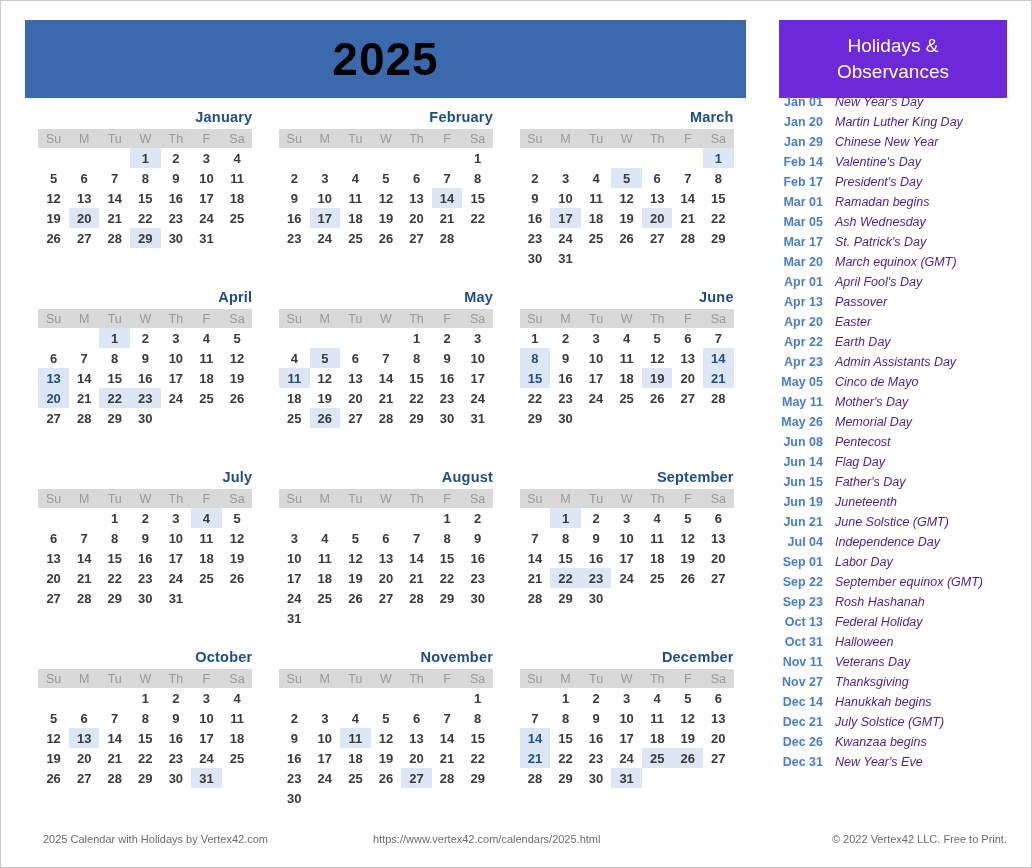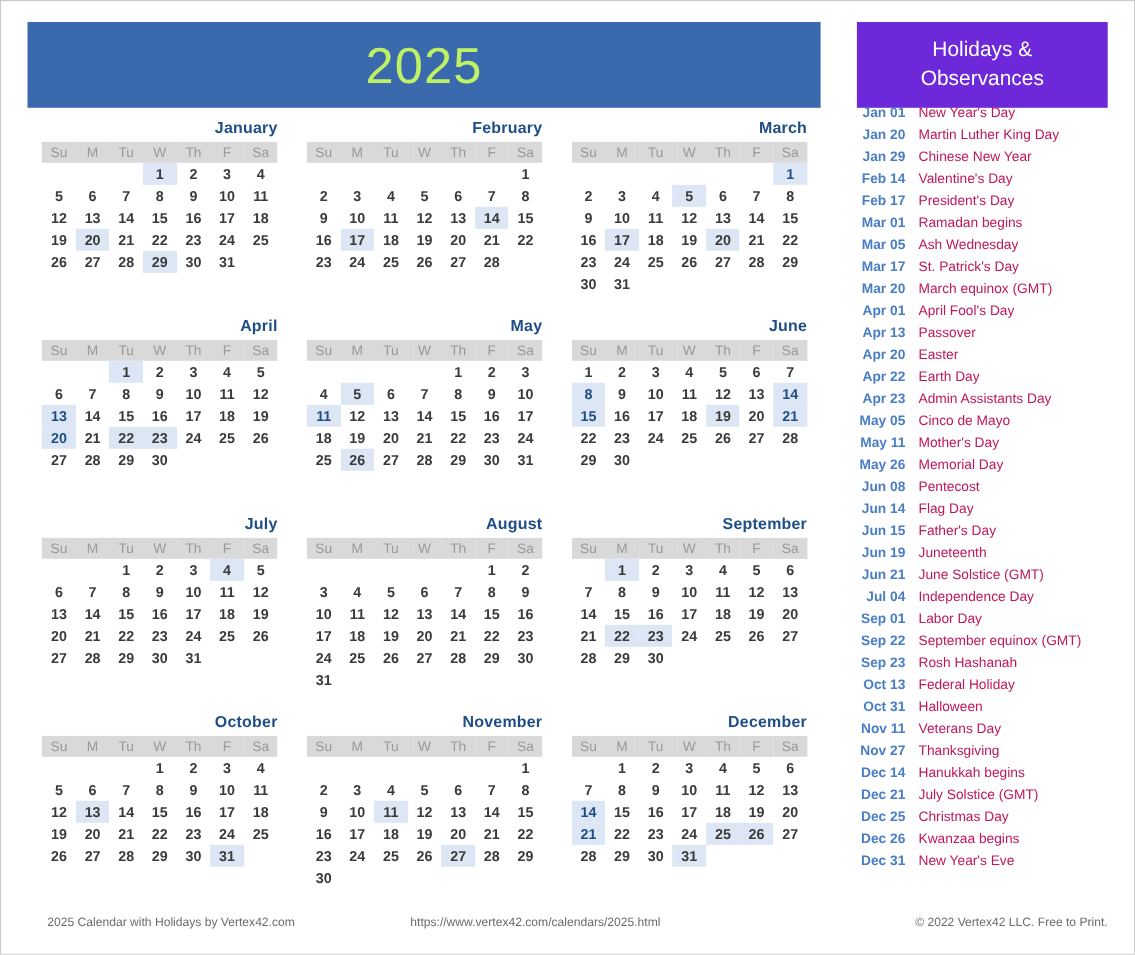--- a/index.html
+++ b/index.html
@@ -18,23 +18,23 @@
   }
 
   
   #title-bar {
     position:absolute; left:24px; top:19px;
     width:721px; height:78px;
     background:#3b69ad;
     display:flex; align-items:center; justify-content:center;
   }
   #year-text {
-    color:#bef264;
+    color:#000000;
     font-size:46px;
-    font-weight:normal;
+    font-weight:bold;
     letter-spacing:1px;
     line-height:1;
   }
 
   
   #holidays-header {
     position:absolute; left:778px; top:19px;
     width:228px; height:78px;
     background:#6d28d9;
     display:flex; flex-direction:column;
@@ -105,23 +105,24 @@
   }
   .hol-date {
     width:56px;
     text-align:right;
     font-weight:bold;
     color:#4a7ec4;
     padding-right:12px;
     flex:0 0 auto;
   }
   .hol-name {
-    color:#be185d;
+    color:#4c1d95;
     font-weight:normal;
     white-space:nowrap;
+    font-style:italic;
   }
 
   
   #footer {
     position:absolute; left:0; top:826px;
     width:1032px; height:28px;
     font-size:11px;
     color:#6b6b6b;
   }
   #footer-left   { position:absolute; left:26px;  top:6px;margin-left:16px; }
@@ -1051,24 +1052,20 @@
       </div>
       <div class="hol-row">
         <span class="hol-date">Dec 14</span>
         <span class="hol-name">Hanukkah begins</span>
       </div>
       <div class="hol-row">
         <span class="hol-date">Dec 21</span>
         <span class="hol-name">July Solstice (GMT)</span>
       </div>
       <div class="hol-row">
-        <span class="hol-date">Dec 25</span>
-        <span class="hol-name">Christmas Day</span>
-      </div>
-      <div class="hol-row">
         <span class="hol-date">Dec 26</span>
         <span class="hol-name">Kwanzaa begins</span>
       </div>
       <div class="hol-row">
         <span class="hol-date">Dec 31</span>
         <span class="hol-name">New Year's Eve</span>
       </div>
     </div>
 
   <div id="footer">

